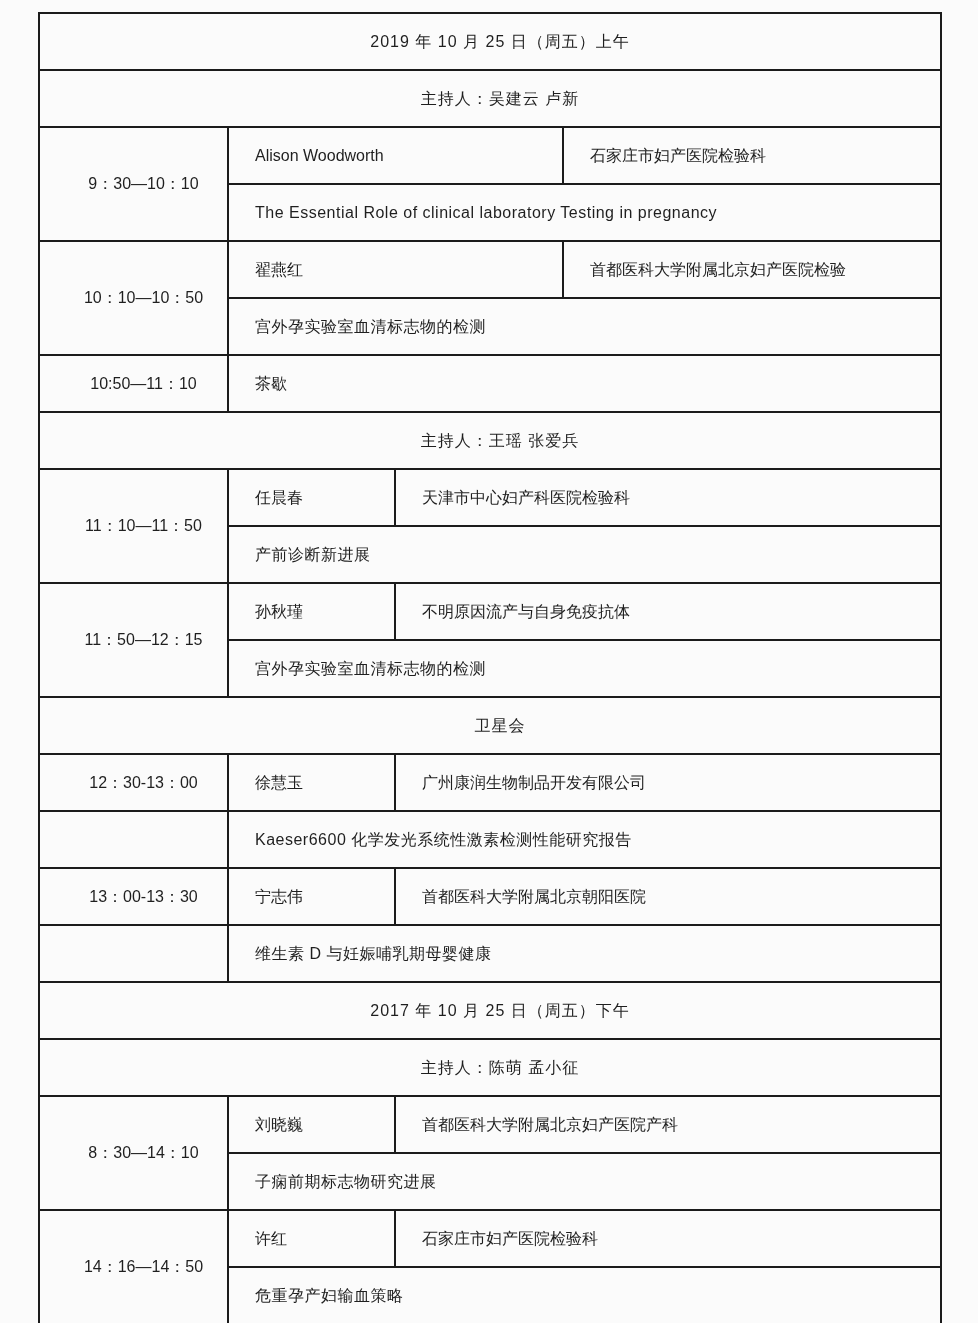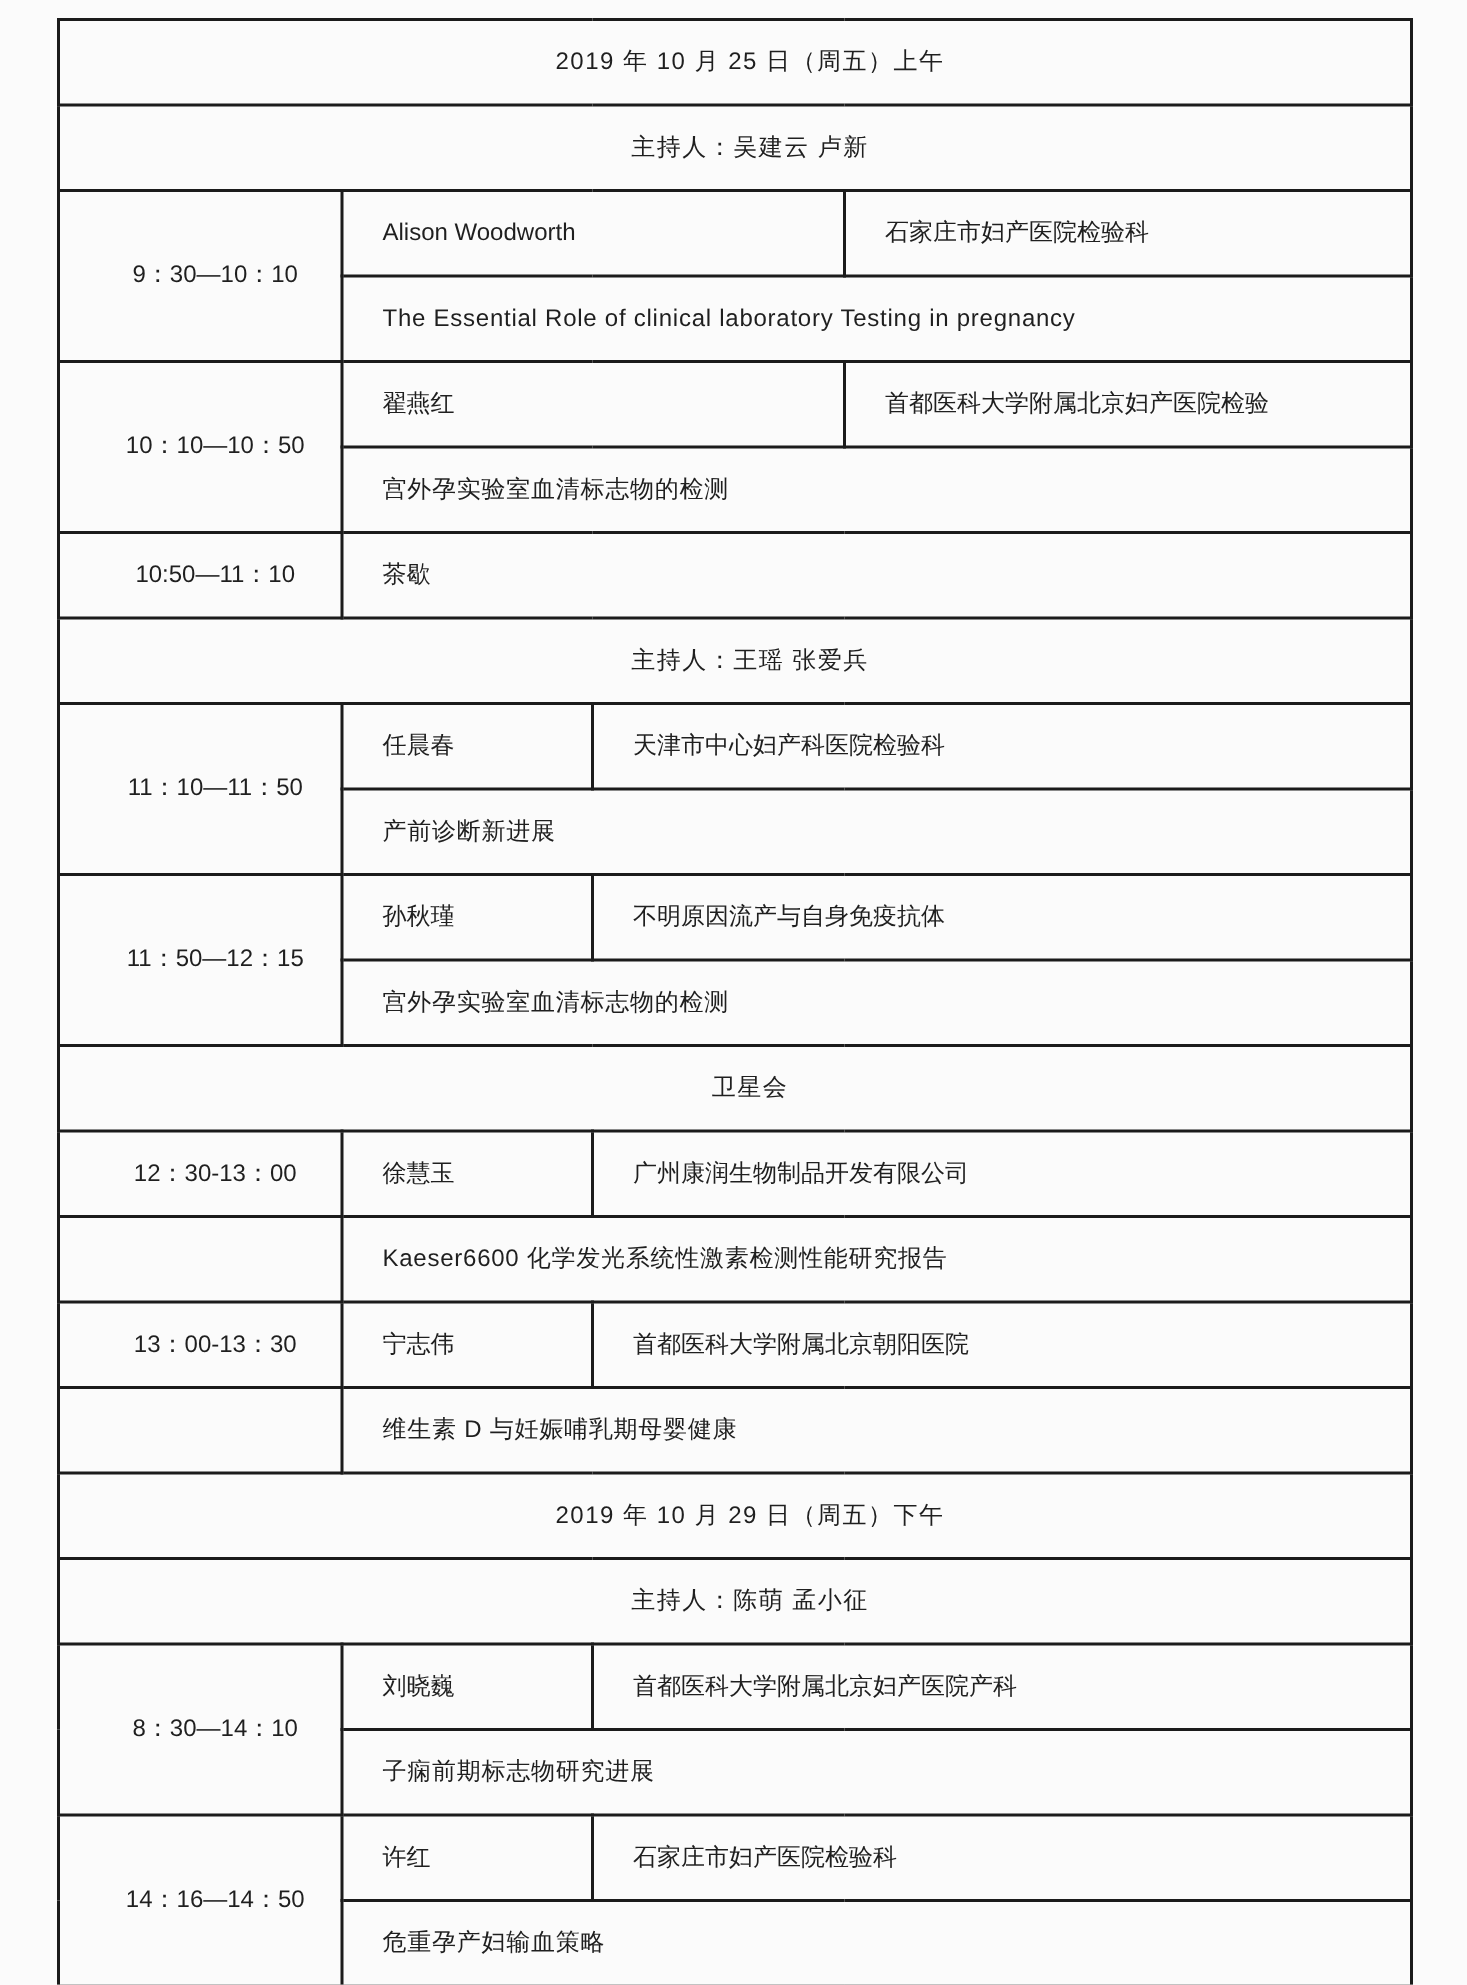--- a/index.html
+++ b/index.html
@@ -134,21 +134,21 @@
       <td class="time">13：00-13：30</td>
       <td>宁志伟</td>
       <td colspan="2">首都医科大学附属北京朝阳医院</td>
     </tr>
     <tr>
       <td class="time"></td>
       <td colspan="3" class="title-cell">维生素 D 与妊娠哺乳期母婴健康</td>
     </tr>
 
     <tr>
-      <td colspan="4" class="center">2019 年 10 月 29 日（周五）下午</td>
+      <td colspan="4" class="center">2017 年 10 月 25 日（周五）下午</td>
     </tr>
 
     <tr>
       <td colspan="4" class="center">主持人：陈萌 孟小征</td>
     </tr>
 
     <tr>
       <td rowspan="2" class="time">8：30—14：10</td>
       <td>刘晓巍</td>
       <td colspan="2">首都医科大学附属北京妇产医院产科</td>

